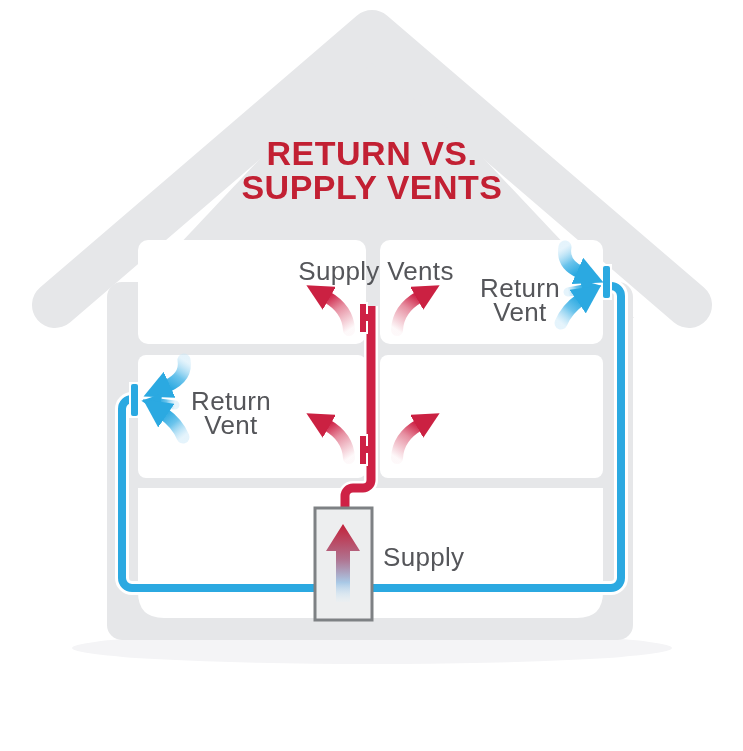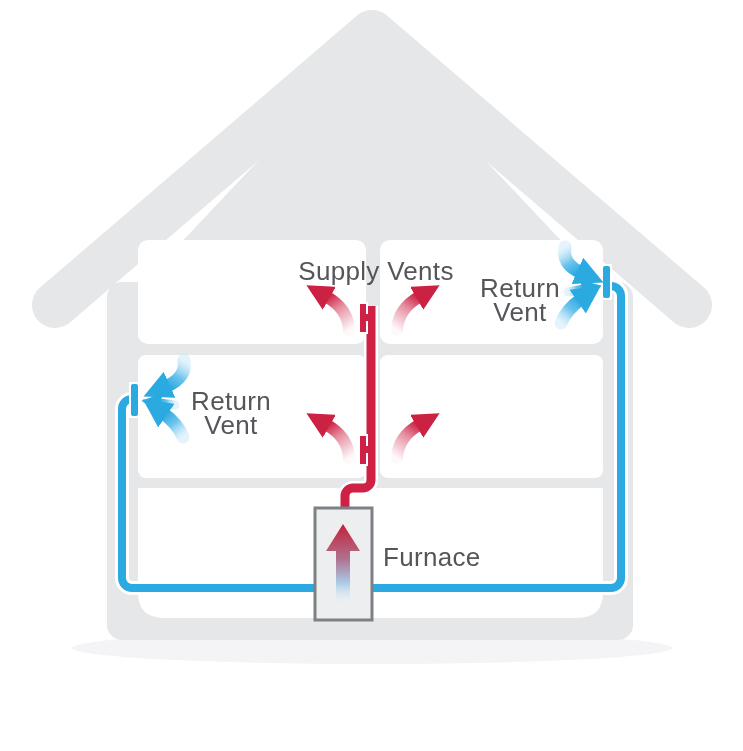--- a/index.html
+++ b/index.html
@@ -144,21 +144,22 @@
     <path d="M561,323 Q567,309 580,300" stroke="url(#gB3)" stroke-width="13" marker-end="url(#mBlue)"></path>
   </g>
 
   <g fill="none" stroke-linecap="round">
     <path d="M184,360 Q187,377 167,386" stroke="url(#gB4)" stroke-width="13" marker-end="url(#mBlue)"></path>
     <path d="M175,405 L159,403" stroke="url(#gB5)" stroke-width="9" marker-end="url(#mBlue)"></path>
     <path d="M183,437 Q177,423 164,414" stroke="url(#gB6)" stroke-width="13" marker-end="url(#mBlue)"></path>
   </g>
 </svg>
 
+<div class="lbl title center"><span>RETURN VS.</span><br><span>SUPPLY VENTS</span></div>
 
 <div class="lbl supply center">Supply Vents</div>
 
 <div class="lbl retR center"><span>Return</span><br><span>Vent</span></div>
 
 <div class="lbl retL center"><span>Return</span><br><span>Vent</span></div>
 
-<div class="lbl furn">Furnace</div>
+<div class="lbl furn">Supply</div>
 </div>
 
 </body></html>

